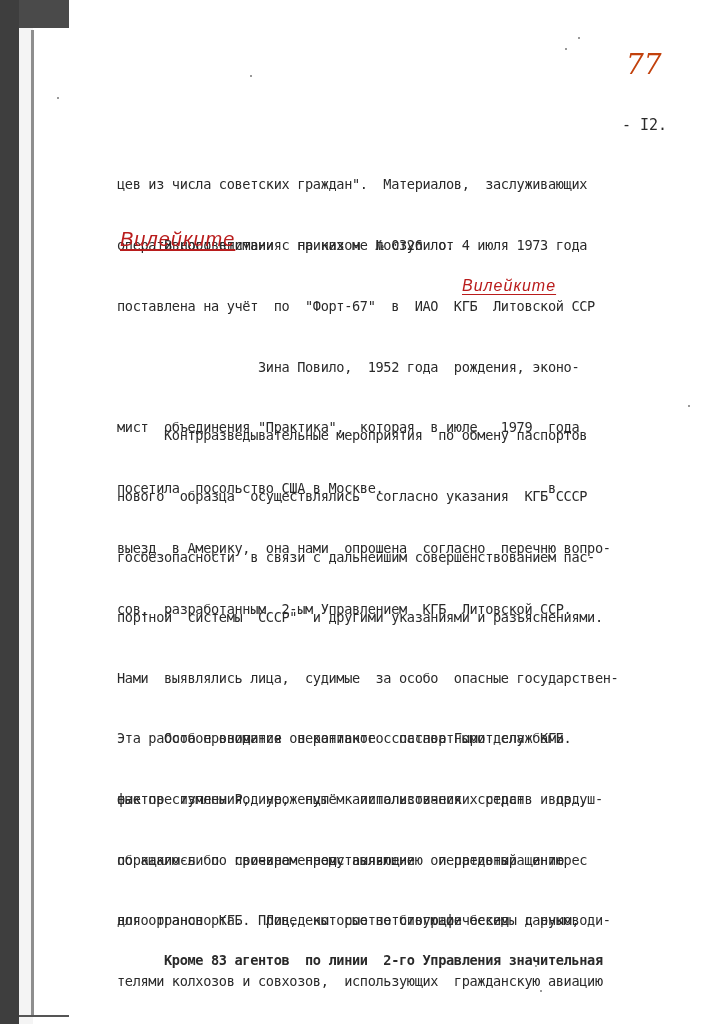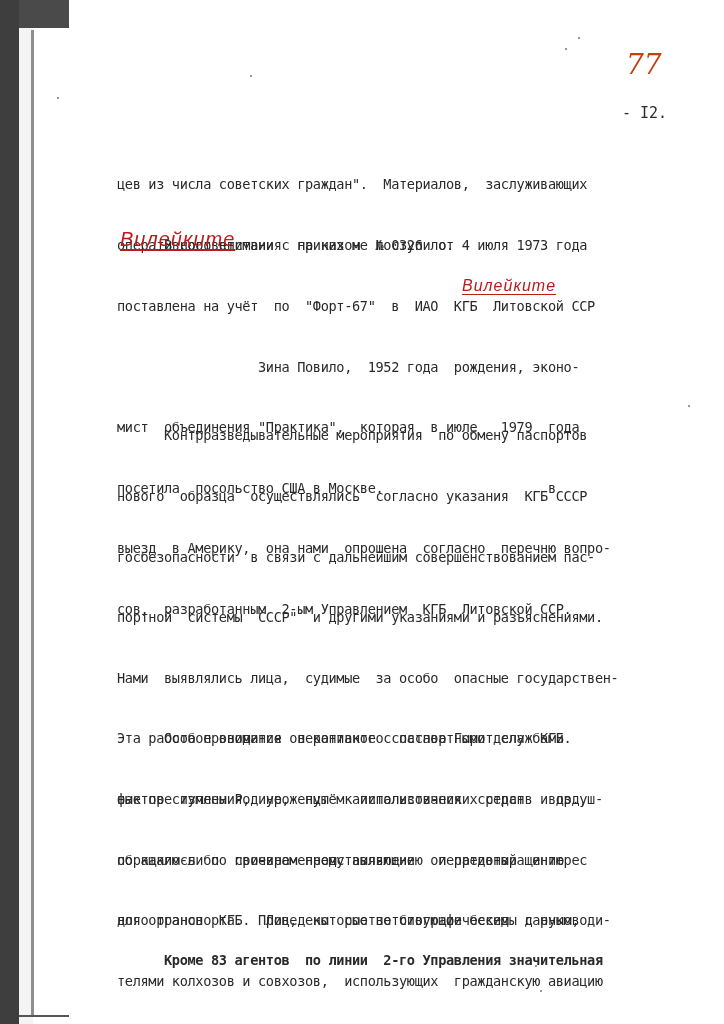--- a/index.html
+++ b/index.html
@@ -32,21 +32,21 @@
     .bottom-line {
       position: absolute; left: 19px; top: 1015px; width: 50px; height: 2px;
       background: #555;
     }
     .folio {
       position: absolute; left: 626px; top: 48px;
       font-family: "DejaVu Serif", serif; font-style: italic;
       font-size: 28px; color: #c2410c;
     }
     .page-num {
-      position: absolute; left: 622px; top: 104px; font-size: 15px;
+      position: absolute; left: 622px; top: 116px; font-size: 15px;
     }
     .text-block {
       position: absolute; left: 117px; width: 560px;
       font-size: 13.6px; line-height: 20.2px; white-space: pre;
       letter-spacing: -0.35px;
     }
     .line { display: block; height: 20.2px; }
     .hw {
       font-family: Liberation Sans, sans-serif; font-style: italic;
       font-size: 20px; color: #b91c1c; text-decoration: underline;

